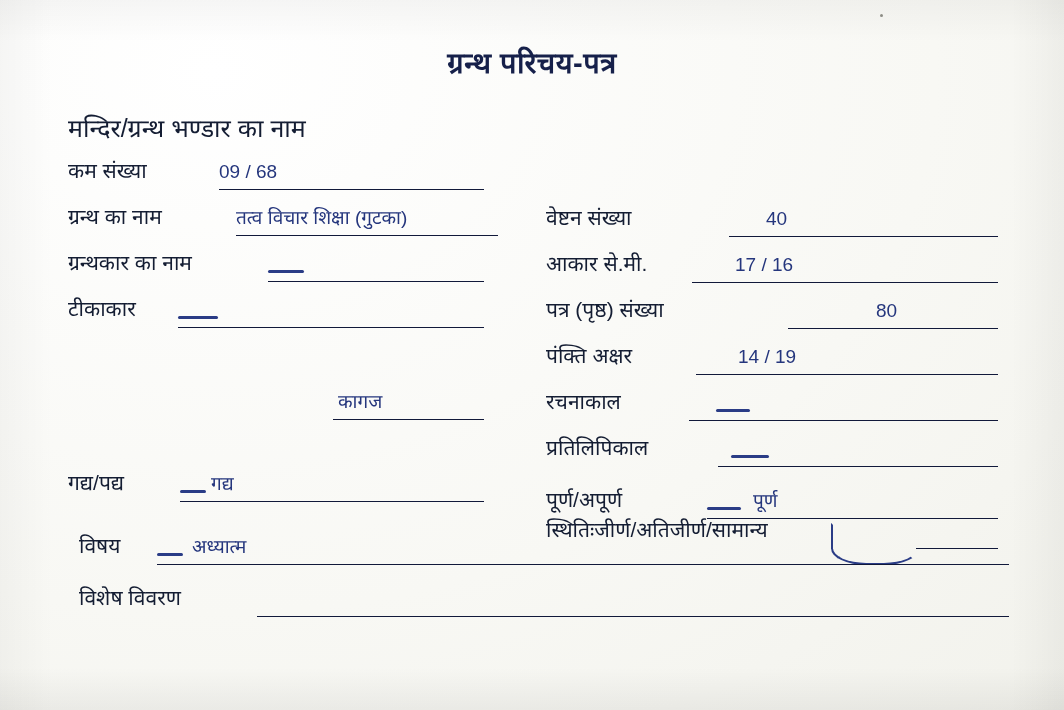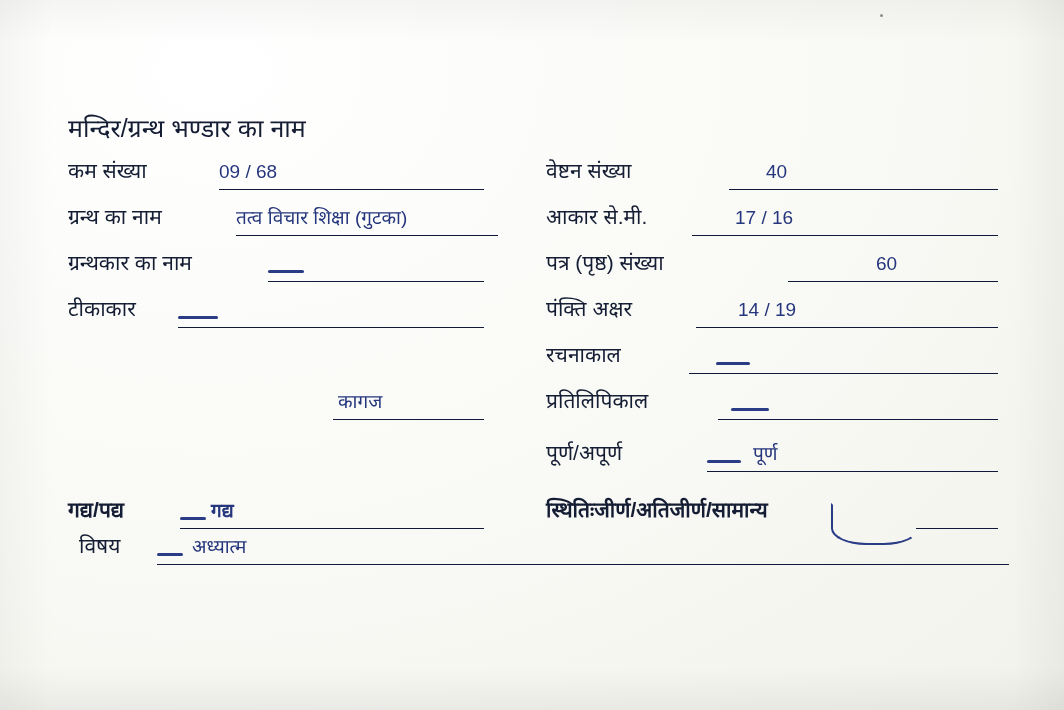--- a/index.html
+++ b/index.html
@@ -76,21 +76,21 @@
     left: 68px;
     width: 930px;
     height: 46px;
   }
   .col {
     position: absolute;
     top: 0;
     height: 46px;
   }
   .col.left { left: 0; width: 478px; }
-  .col.right { left: 478px; width: 452px; }
+  .col.right { left: 478px; width: 452px; margin-top: 47px; }
   .col.full { left: 11px; width: 930px; }
 
   .label {
     position: absolute;
     left: 0;
     top: 0;
     font-size: 21px;
     color: #141d33;
     white-space: nowrap;
     line-height: 26px;
@@ -135,20 +135,21 @@
     border-radius: 50%;
   }
 </style>
 </head>
 <body>
 
 <div id="card">
 
   <div id="speck"></div>
 
+  <div id="title">ग्रन्थ परिचय-पत्र</div>
 
   <div id="temple-row">
     <div id="temple-label">मन्दिर/ग्रन्थ भण्डार का नाम</div>
   </div>
 
   <div class="row" style="top:158px;text-align:right;">
     <div class="col left">
       <span class="label">कम संख्या</span>
       <span class="value" style="left:151px;">09 / 68</span>
       <span class="rule" style="left:151px;right:62px;"></span>
@@ -175,21 +176,21 @@
 
   <div class="row" style="top:250px;">
     <div class="col left">
       <span class="label">ग्रन्थकार का नाम</span>
       <span class="value" style="left:230px;"></span>
       <span class="dash" style="left:200px;width:36px;"></span>
       <span class="rule" style="left:200px;right:62px;"></span>
     </div>
     <div class="col right">
       <span class="label">पत्र (पृष्ठ) संख्या</span>
-      <span class="value" style="left:330px;">60</span>
+      <span class="value" style="left:330px;">80</span>
       <span class="rule" style="left:242px;right:0;"></span>
     </div>
   </div>
 
   <div class="row" style="top:296px;">
     <div class="col left">
       <span class="label">टीकाकार</span>
       <span class="value" style="left:160px;"></span>
       <span class="dash" style="left:110px;width:40px;"></span>
       <span class="rule" style="left:110px;right:62px;"></span>
@@ -225,21 +226,21 @@
 
   <div class="row" style="top:440px;">
     <div class="col right">
       <span class="label">पूर्ण/अपूर्ण</span>
       <span class="value" style="left:207px;">पूर्ण</span>
       <span class="dash" style="left:161px;width:34px;"></span>
       <span class="rule" style="left:161px;right:0;"></span>
     </div>
   </div>
 
-  <div class="row" style="top:497px;font-weight:bold;">
+  <div class="row" style="top:470px;">
     <div class="col left">
       <span class="label">गद्य/पद्य</span>
       <span class="value" style="left:143px;">गद्य</span>
       <span class="dash" style="left:112px;width:26px;"></span>
       <span class="rule" style="left:112px;right:62px;"></span>
     </div>
     <div class="col right">
       <span class="label">स्थितिःजीर्ण/अतिजीर्ण/सामान्य</span>
       <span class="rule" style="left:370px;right:0;"></span>
       <span class="circle-mark" style="left:285px;top:6px;width:84px;height:38px;border-color:transparent;border-bottom-color:#2a3c86;border-left-color:#2a3c86;border-radius:0 0 40% 40%;"></span>
@@ -248,14 +249,21 @@
 
   <div class="row" style="top:533px;">
     <div class="col full">
       <span class="label">विषय</span>
       <span class="value" style="left:113px;">अध्यात्म</span>
       <span class="dash" style="left:78px;width:26px;"></span>
       <span class="rule" style="left:78px;right:0;"></span>
     </div>
   </div>
 
+  <div class="row" style="top:585px;">
+    <div class="col full">
+      <span class="label">विशेष विवरण</span>
+      <span class="value" style="left:260px;"></span>
+      <span class="rule" style="left:178px;right:0;"></span>
+    </div>
+  </div>
 
 </div>
 
 </body></html>

